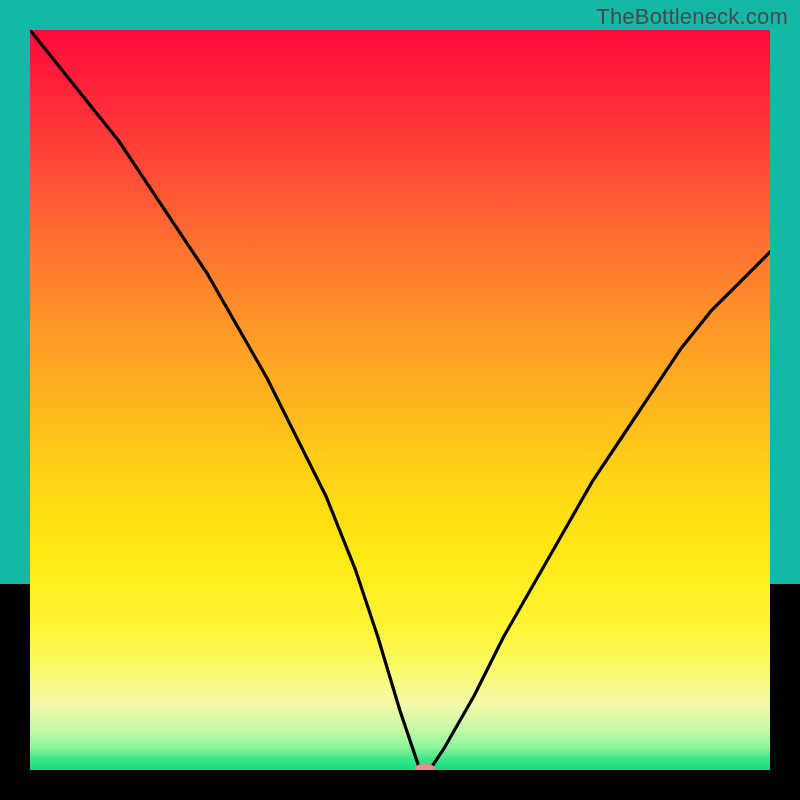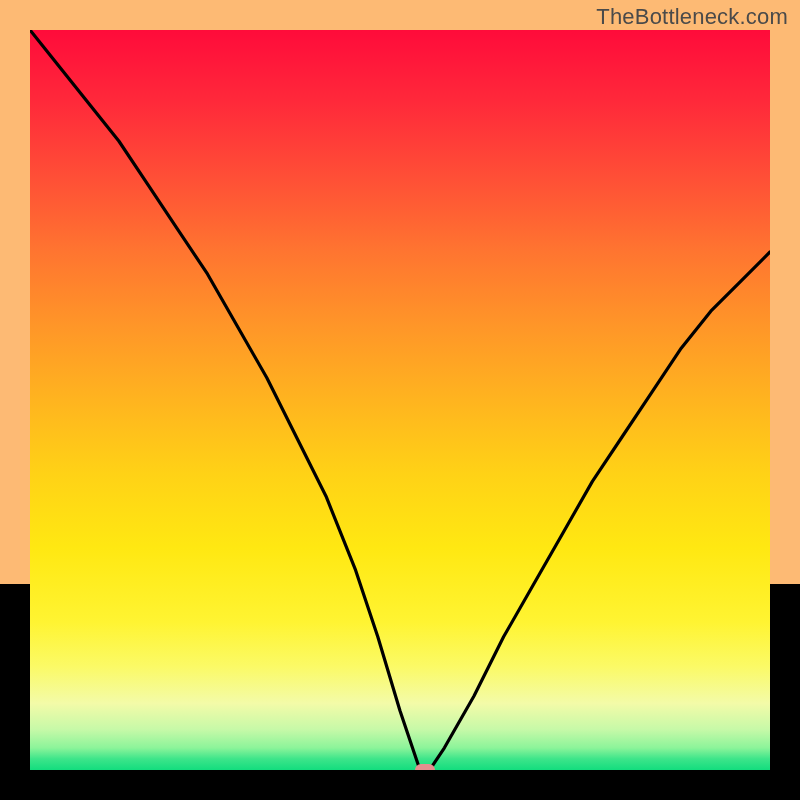--- a/index.html
+++ b/index.html
@@ -8,21 +8,21 @@
     width: 800px;
     height: 800px;
     overflow: hidden;
     background: #000;
     font-family: Arial, Helvetica, sans-serif;
   }
   .frame {
     position: relative;
     width: 800px;
     height: 584px;
-    background: #fdba74;
+    background: #14b8a6;
   }
   .watermark {
     position: absolute;
     top: 4px;
     right: 12px;
     font-size: 22px;
     font-weight: 500;
     color: #4a4a4a;
     letter-spacing: 0.2px;
     z-index: 10;

